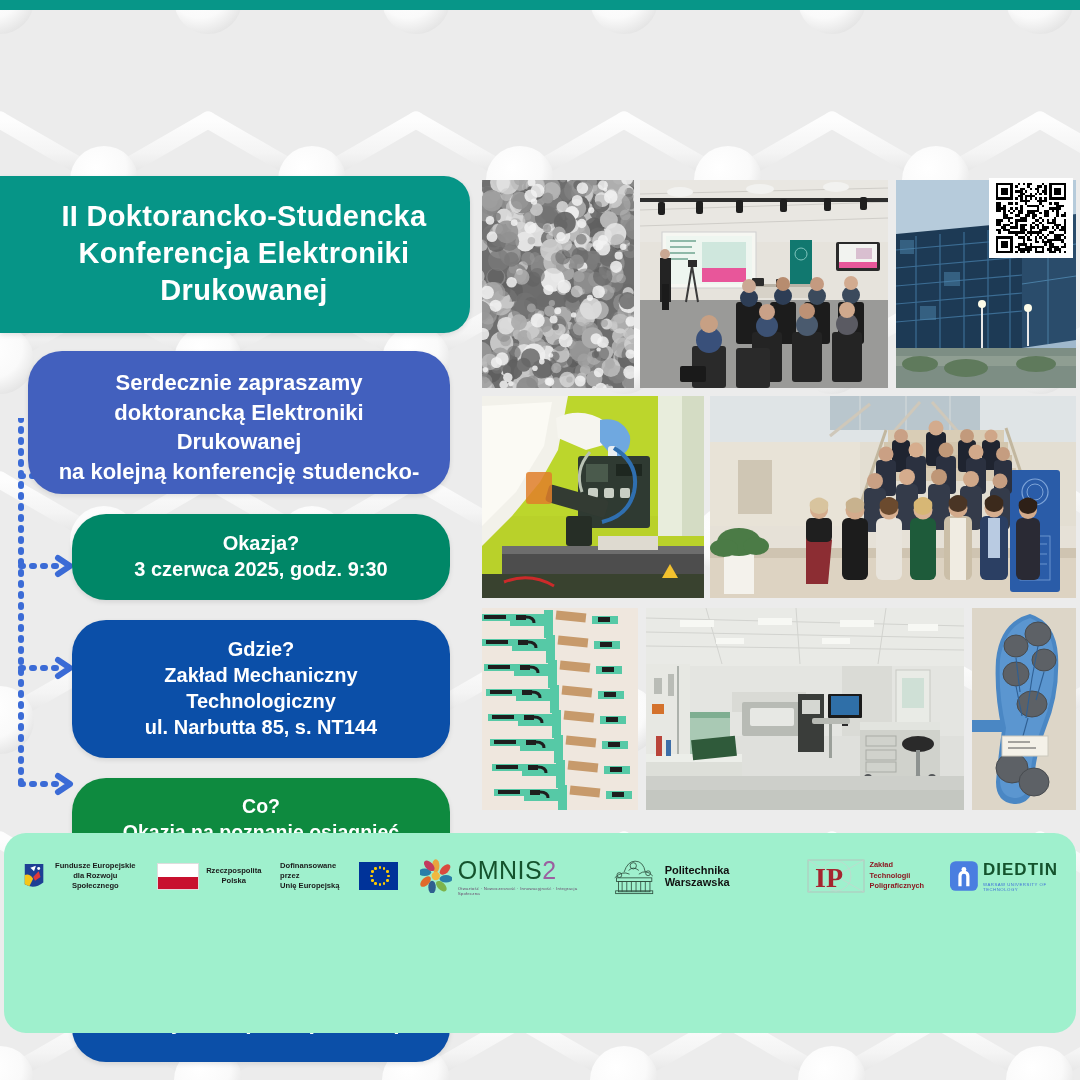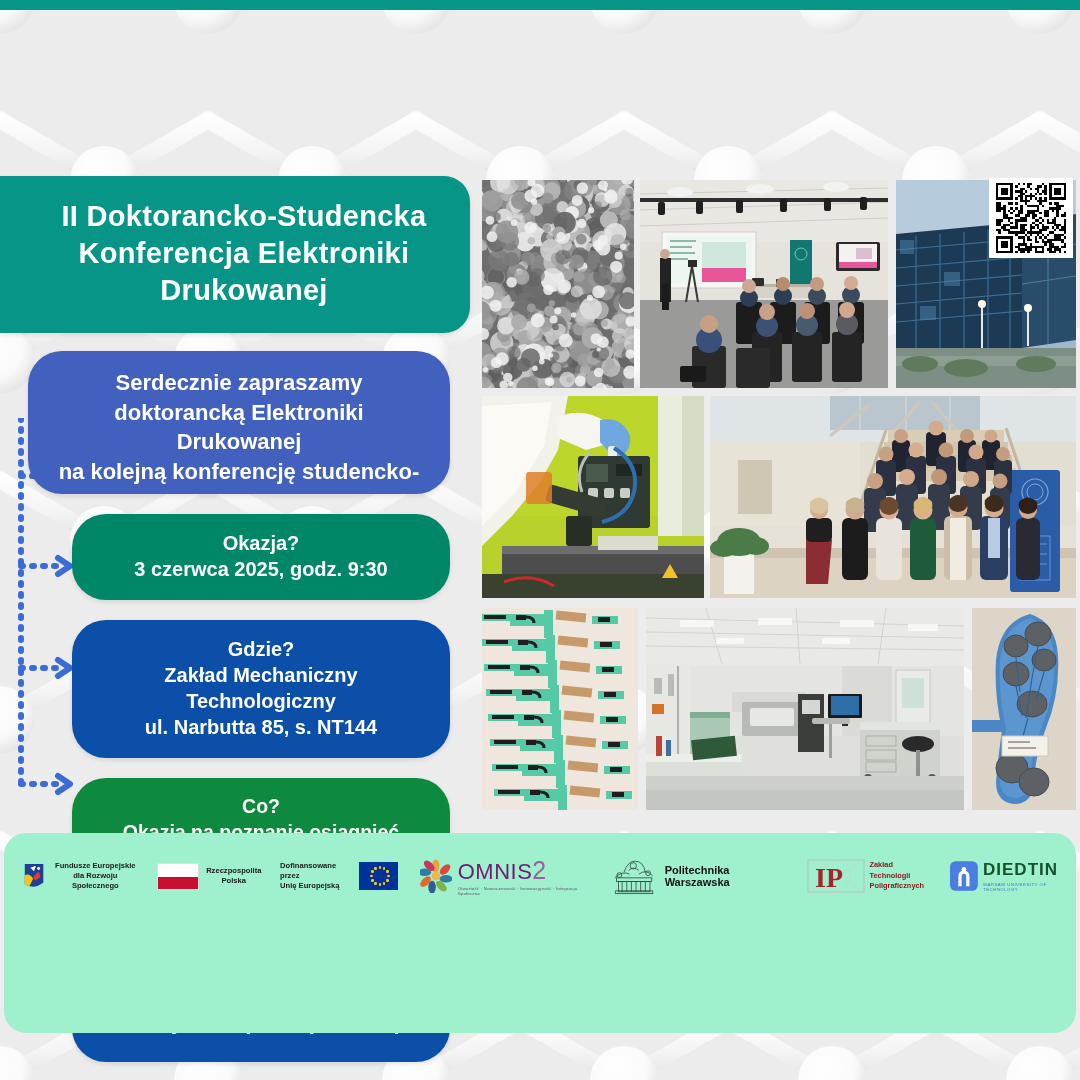--- a/index.html
+++ b/index.html
@@ -148,22 +148,22 @@
   }
   .eu-star {
     position: absolute;
     width: 2.6px; height: 2.6px;
     background: #ffcc00;
     border-radius: 50%;
   }
 
   .omnis-mark { width: 34px; height: 34px; margin-right: 6px; }
   .omnis-word {
-    font-size: 22px;
-    color: #701a75;
+    font-size: 25px;
+    color: #14532d;
     letter-spacing: 0.5px;
     font-family: "Liberation Sans", sans-serif;
   }
   .omnis-two { color: #9b5fa0; font-size: 25px; }
   .omnis-sub {
     font-size: 4.4px;
     color: #6b4a6e;
     letter-spacing: 0.2px;
     margin-top: 1px;
   }

